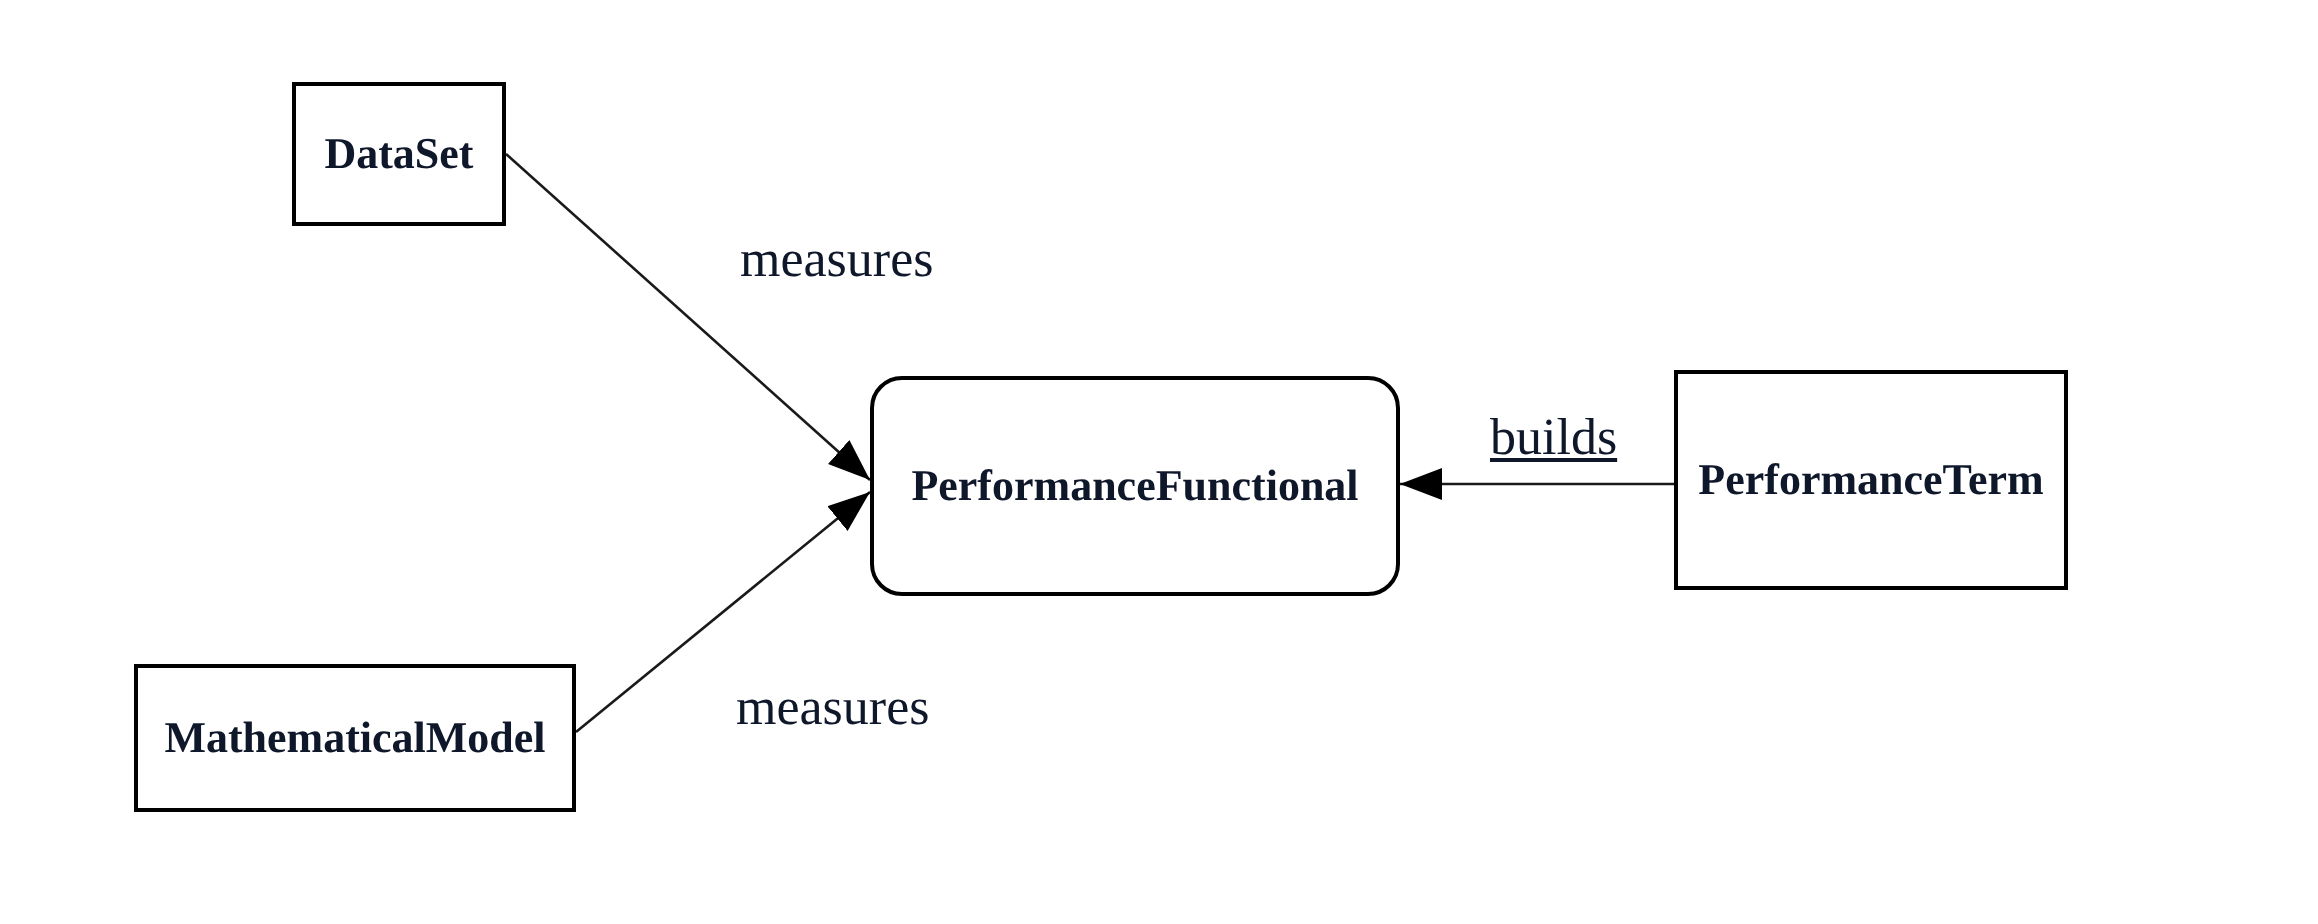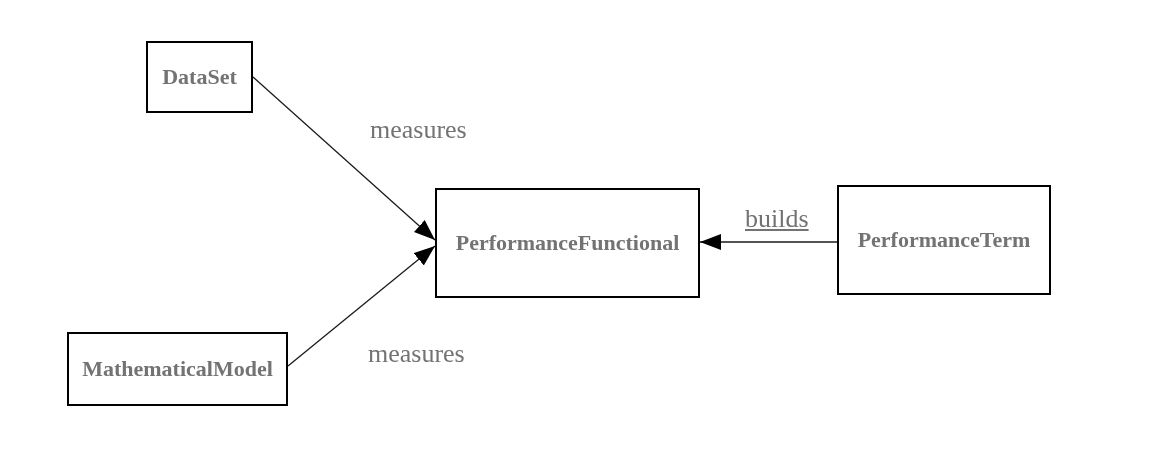--- a/index.html
+++ b/index.html
@@ -7,21 +7,21 @@
     padding: 0;
     background: #ffffff;
   }
   .canvas {
     position: relative;
     width: 1159px;
     height: 462px;
     background: #ffffff;
     overflow: hidden;
     font-family: "Liberation Serif", "DejaVu Serif", serif;
-    color: #737373;
+    color: #0f172a;
   }
   .edges-layer {
     position: absolute;
     left: 0;
     top: 0;
     width: 1159px;
     height: 462px;
   }
   .edges-layer line {
     stroke: #1a1a1a;
@@ -38,22 +38,22 @@
     text-align: center;
   }
   .node-label {
     font-weight: bold;
     font-size: 22px;
     line-height: 1;
     white-space: nowrap;
   }
   .node-dataset               { left: 146px; top: 41px;  width: 107px; height: 72px;  }
   .node-mathematical-model    { left: 67px;  top: 332px; width: 221px; height: 74px;  }
-  .node-performance-functional{ left: 435px; top: 188px; width: 265px; height: 110px; }
-  .node-performance-term      { left: 837px; top: 185px; width: 214px; height: 110px; }
+  .node-performance-functional{ left: 435px; top: 188px; width: 265px; height: 110px; border-radius: 16px; }
+  .node-performance-term      { left: 837px; top: 185px; width: 197px; height: 110px; }
   .edge-label {
     position: absolute;
     font-size: 26px;
     line-height: 1;
     white-space: nowrap;
   }
   .edge-label-measures-top    { left: 370px; top: 117px; }
   .edge-label-measures-bottom { left: 368px; top: 341px; }
   .edge-label-builds          { left: 745px; top: 206px; text-decoration: underline; }
 </style>

